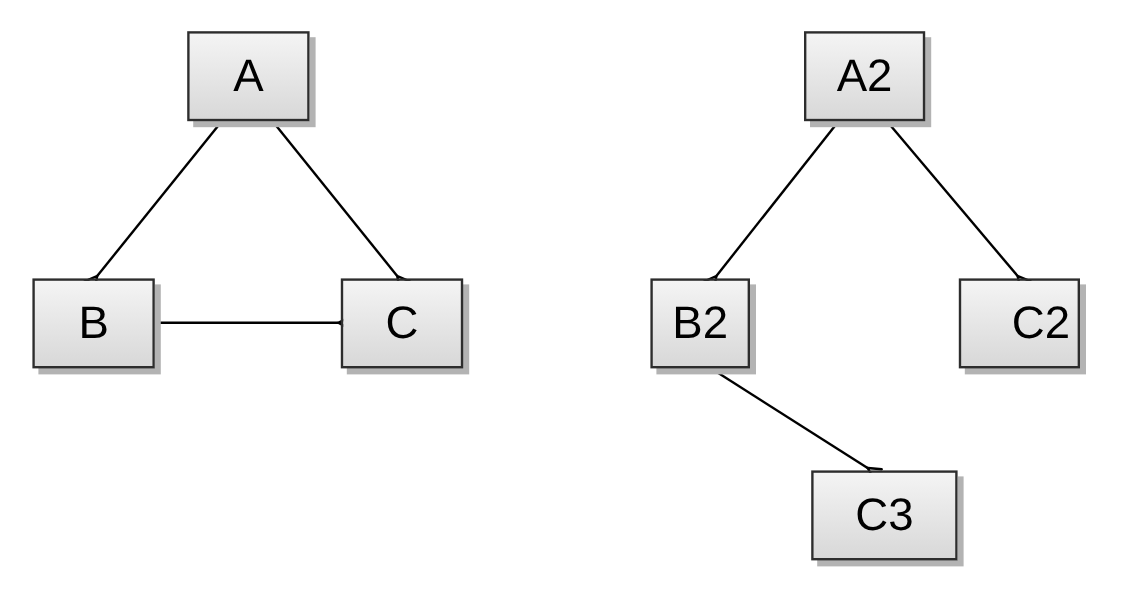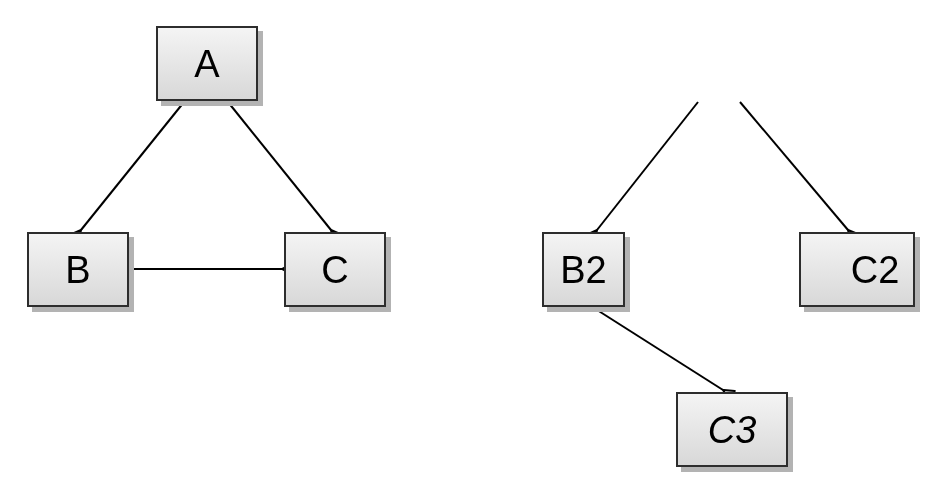--- a/index.html
+++ b/index.html
@@ -71,22 +71,25 @@
 
 <div class="node" style="left: 156px; top: 26px; width: 102px; height: 75px;">
       <span class="node-label">A</span>
     </div>
     <div class="node" style="left: 27px; top: 232px; width: 102px; height: 75px;">
       <span class="node-label">B</span>
     </div>
     <div class="node" style="left: 284px; top: 232px; width: 102px; height: 75px;">
       <span class="node-label">C</span>
     </div>
+    <div class="node" style="left: 670px; top: 26px; width: 101px; height: 75px;">
+      <span class="node-label">A2</span>
+    </div>
     <div class="node" style="left: 542px; top: 232px; width: 83px; height: 75px;">
       <span class="node-label">B2</span>
     </div>
-    <div class="node" style="left: 799px; top: 232px; width: 116px; height: 75px; padding-left: 36px;">
+    <div class="node" style="left: 799px; top: 232px; width: 101px; height: 75px; padding-left: 36px;">
       <span class="node-label">C2</span>
     </div>
-    <div class="node" style="left: 676px; top: 392px; width: 112px; height: 75px; font-style: italic;">
+    <div class="node" style="left: 676px; top: 392px; width: 122px; height: 75px;">
       <span class="node-label">C3</span>
     </div>
   </div>
 
 </body></html>

